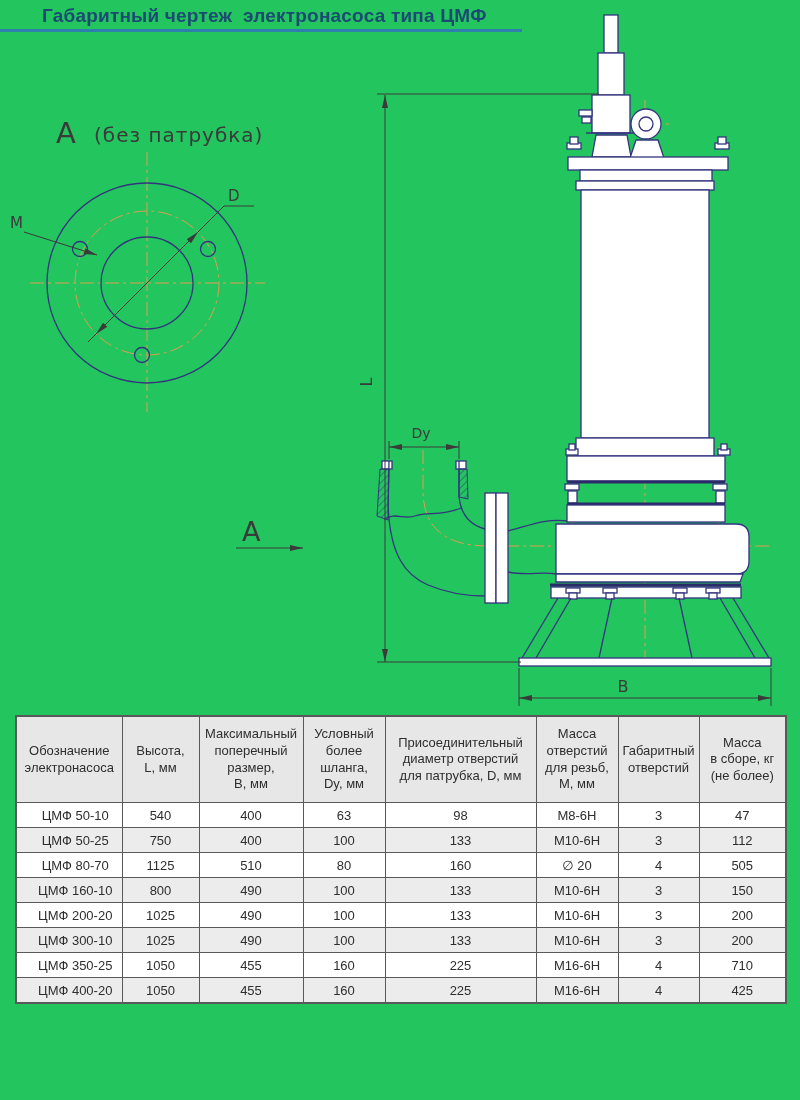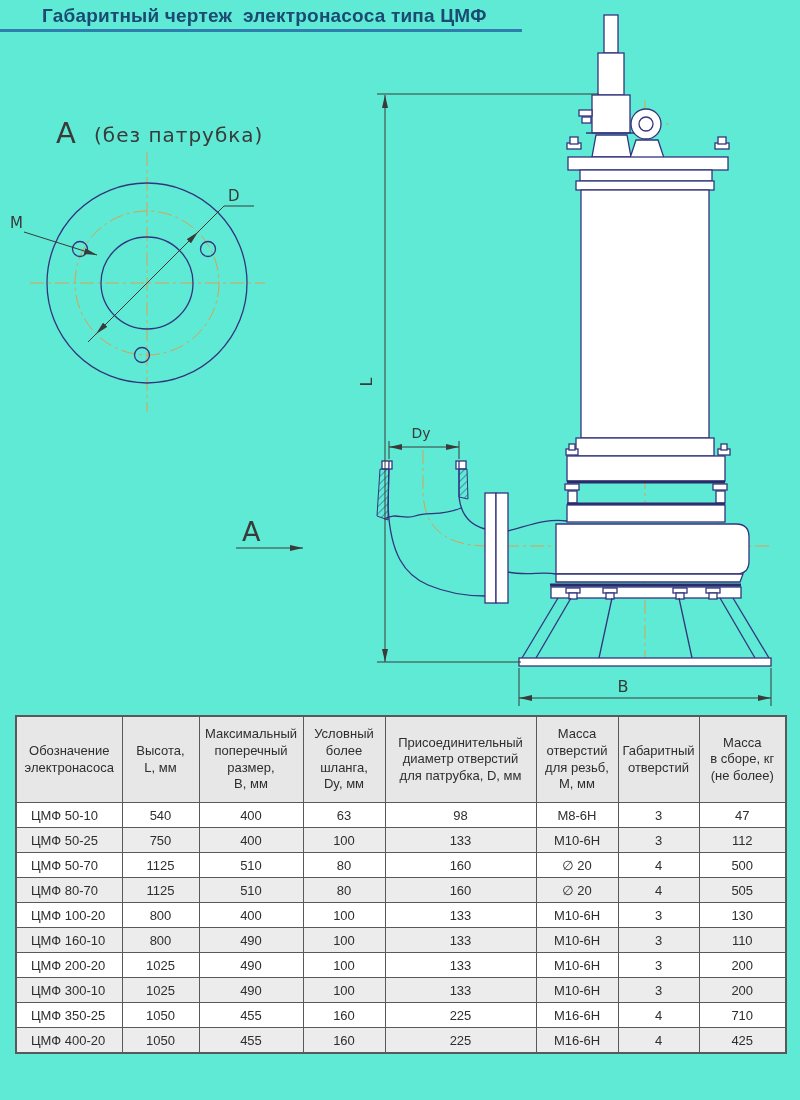--- a/index.html
+++ b/index.html
@@ -1,36 +1,36 @@
 <!DOCTYPE html>
 <html><head>
 <meta charset="utf-8">
 <style>
   html,body{margin:0;padding:0;background:#ffffff;}
-  .page{position:relative;width:800px;height:1100px;background:#5eead4;overflow:hidden;
+  .page{position:relative;width:800px;height:1100px;background:#22c55e;overflow:hidden;
         font-family:"Liberation Sans",sans-serif;}
   .page-title{position:absolute;left:42px;top:5px;margin:0;font-size:19px;font-weight:600;
               color:#1b4a72;letter-spacing:0.2px;white-space:pre;}
   .title-underline{position:absolute;left:0;top:29px;width:522px;height:3px;background:#2e7fae;}
   svg.drawing{position:absolute;left:0;top:0;}
   svg .obj{stroke:#34347e;fill:none;stroke-width:1.3;}
   svg .objf{stroke:#34347e;fill:#ffffff;stroke-width:1.3;}
   svg .thick{stroke:#2b2b6a;stroke-width:3;fill:none;}
   svg .cl{stroke:#dd9f53;stroke-width:1;fill:none;stroke-dasharray:14 4 3 4;}
   svg .dim{stroke:#3a3a3a;stroke-width:1;fill:none;}
   svg text{fill:#3a3a3a;font-family:"DejaVu Sans",sans-serif;}
   .tbl-wrap{position:absolute;left:15px;top:715px;width:770px;}
   table.dims{border-collapse:collapse;table-layout:fixed;width:770px;
              font-size:13px;color:#2e2e2e;}
   table.dims th,table.dims td{border:1px solid #595959;}
   table.dims thead th{background:#e7e7e7;font-weight:normal;height:81px;text-align:center;
                       vertical-align:middle;white-space:pre-line;line-height:1.28;padding:2px 2px;}
   table.dims tbody td{height:24px;text-align:center;padding:0 2px;background:#ffffff;}
   table.dims tbody tr:nth-child(even) td{background:#ececec;}
-  table.dims tbody td:first-child{text-align:left;padding-left:14px;}
+  table.dims tbody td:first-child{text-align:center;padding-left:14px;}
   table.dims{border:2px solid #595959;}
 </style>
 </head>
 <body>
 
 <div class="page">
 
   <h1 class="page-title">Габаритный чертеж  электронасоса типа ЦМФ</h1>
   <div class="title-underline"></div>
 
@@ -259,58 +259,38 @@
             <td>ЦМФ 50-25</td>
             <td>750</td>
             <td>400</td>
             <td>100</td>
             <td>133</td>
             <td>М10-6Н</td>
             <td>3</td>
             <td>112</td>
           </tr>
           <tr>
-            <td>ЦМФ 50-70</td>
-            <td>1125</td>
-            <td>510</td>
-            <td>80</td>
-            <td>160</td>
-            <td>∅ 20</td>
-            <td>4</td>
-            <td>500</td>
-          </tr>
-          <tr>
             <td>ЦМФ 80-70</td>
             <td>1125</td>
             <td>510</td>
             <td>80</td>
             <td>160</td>
             <td>∅ 20</td>
             <td>4</td>
             <td>505</td>
           </tr>
           <tr>
-            <td>ЦМФ 100-20</td>
-            <td>800</td>
-            <td>400</td>
-            <td>100</td>
-            <td>133</td>
-            <td>М10-6Н</td>
-            <td>3</td>
-            <td>130</td>
-          </tr>
-          <tr>
             <td>ЦМФ 160-10</td>
             <td>800</td>
             <td>490</td>
             <td>100</td>
             <td>133</td>
             <td>М10-6Н</td>
             <td>3</td>
-            <td>110</td>
+            <td>150</td>
           </tr>
           <tr>
             <td>ЦМФ 200-20</td>
             <td>1025</td>
             <td>490</td>
             <td>100</td>
             <td>133</td>
             <td>М10-6Н</td>
             <td>3</td>
             <td>200</td>

